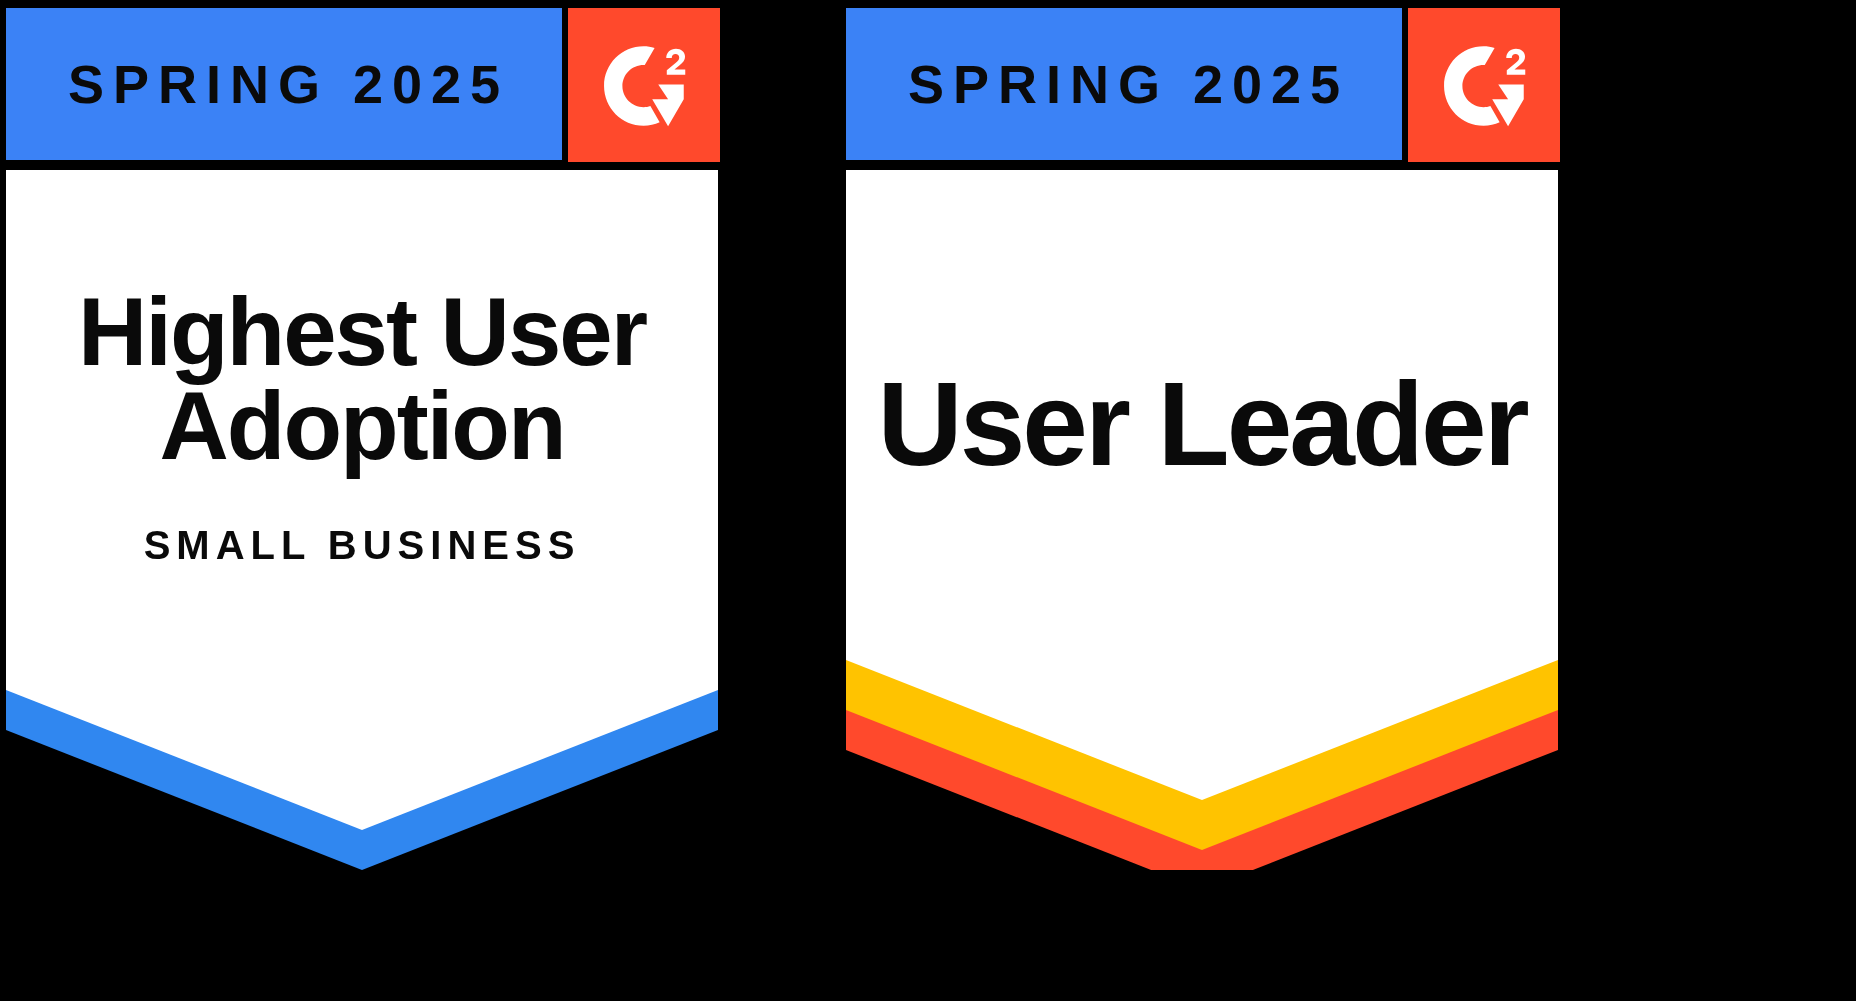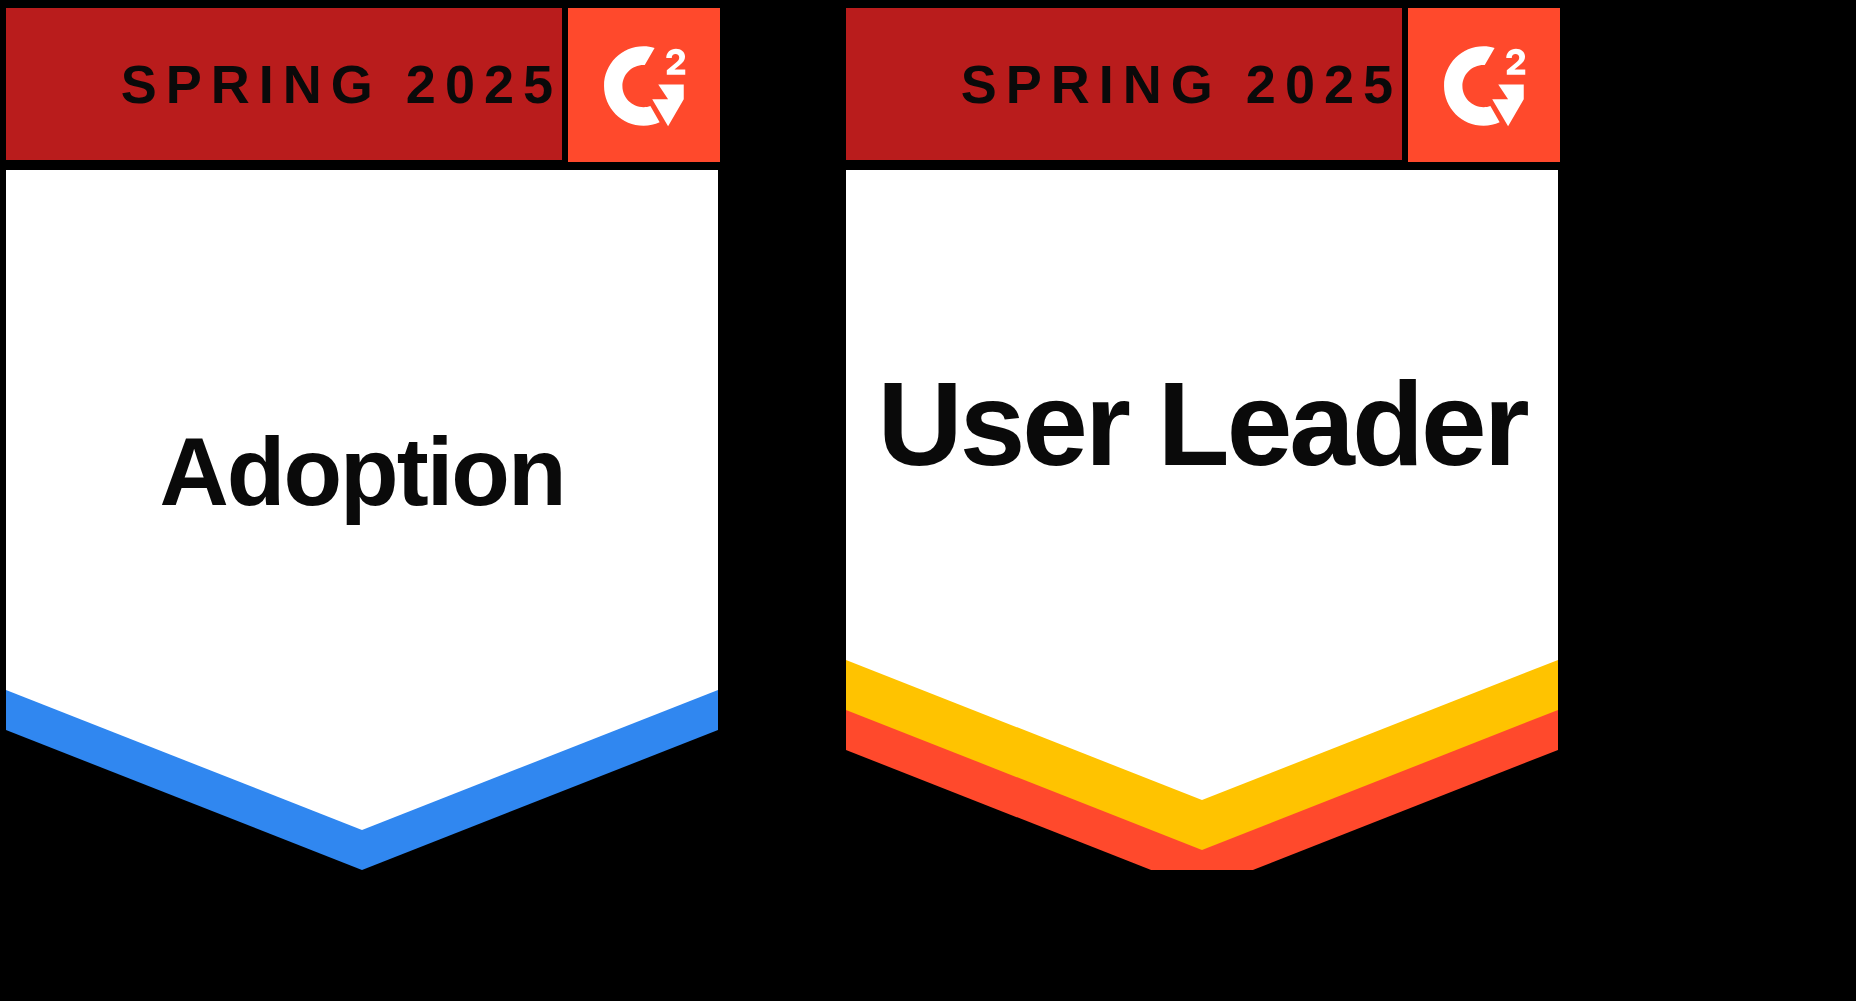--- a/index.html
+++ b/index.html
@@ -35,25 +35,25 @@
     position: relative;
     display: flex;
     align-items: stretch;
     height: 162px;
     box-sizing: border-box;
     padding-top: 8px;
     padding-left: 6px;
   }
 
   .year-strip {
-    background: #b91c1c;
+    background: #3b82f6;
     flex: 1 1 auto;
     display: flex;
     align-items: center;
-    justify-content: flex-end;
+    justify-content: center;
     height: 152px;
     box-sizing: border-box;
   }
   .year-text {
     font-family: "Liberation Sans", sans-serif;
     font-weight: 700;
     font-size: 54px;
     letter-spacing: 9px;
     color: #0a0a0a;
     line-height: 1;
@@ -155,23 +155,24 @@
     <div class="badge-body">
       <svg class="body-shape" viewBox="0 0 712 700" preserveAspectRatio="none">
 
         <polygon points="0,0 712,0 712,560 356,700 0,560" fill="#3087f0"></polygon>
 
         <polygon points="0,0 712,0 712,520 356,660 0,520" fill="#ffffff"></polygon>
       </svg>
 
       <div class="body-content">
         <div class="award-title two-line">
-          <br>
+          <span>Highest User</span><br>
           <span>Adoption</span>
         </div>
+        <div class="award-segment">SMALL BUSINESS</div>
       </div>
     </div>
   </div>
 
   <div class="badge badge-right">
 
     <div class="badge-header">
       <div class="year-strip">
         <span class="year-text">SPRING 2025</span>
       </div>

